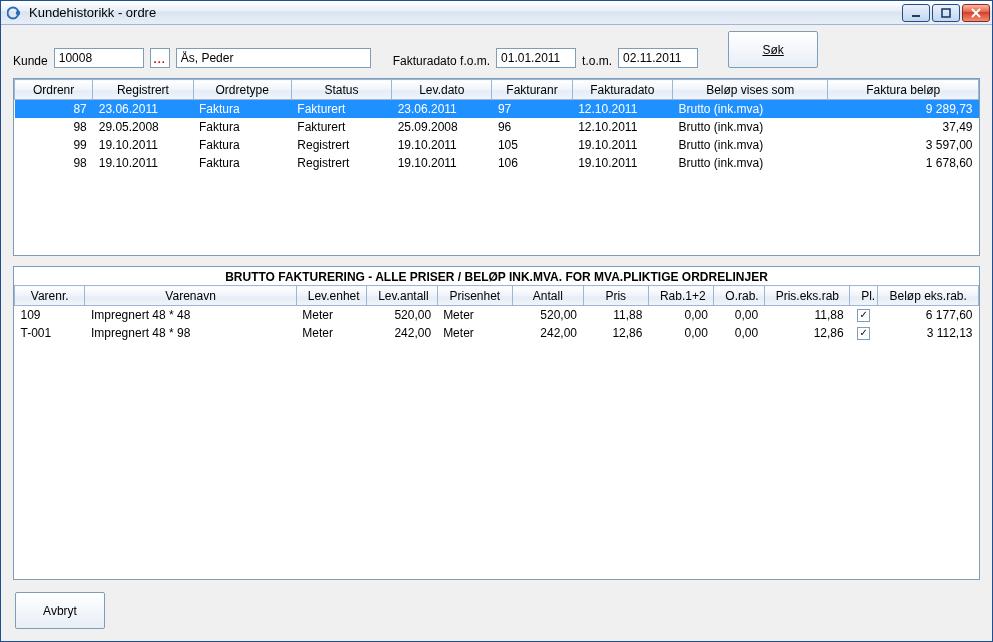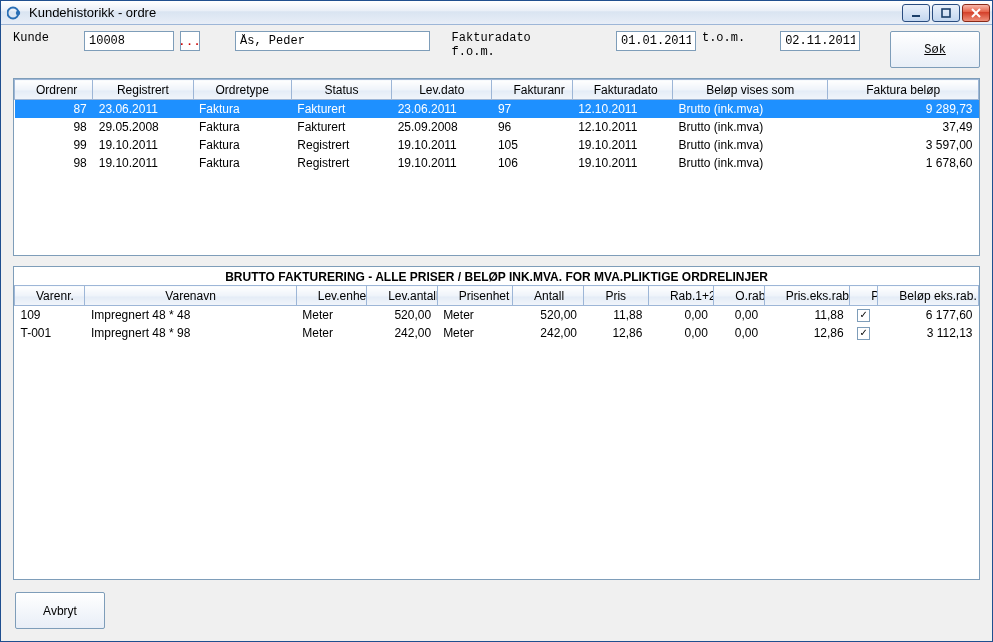--- a/index.html
+++ b/index.html
@@ -49,33 +49,31 @@
   .win-btn.close {
     background: linear-gradient(to bottom,#f7b7a9,#e55f45 45%,#d4402a 46%,#ef8f79);
     border-color:#8a2a18;
     color:#fff;
   }
   .win-btn svg { display:block; }
 
   
   .formbar {
     display:flex;
-    align-items:flex-start;
+    align-items:flex-end;
     gap:6px;
     padding: 6px 12px 8px 12px;
-    font-family: Liberation Mono, monospace;
   }
   .lbl { font-size:12px; }
   .txt {
     height: 20px;
     border: 1px solid #7e9db9;
     background:#fff;
     padding: 1px 4px;
     font: inherit;
-    margin-left: 29px;
   }
   .btn-lookup {
     width: 20px; height: 20px;
     border:1px solid #7e9db9;
     background:#fff;
     display:flex;align-items:flex-end;justify-content:center;
     padding-bottom:2px;
     cursor:default;
   }
   .btn-lookup span { color:#c00; font-weight:bold; letter-spacing:1px; font-size:11px;}
@@ -113,21 +111,21 @@
   .grid {
     width:100%;
     border-collapse:collapse;
     table-layout:fixed;
   }
   .grid th {
     font-weight:normal;
     font-size:12px;
     background: linear-gradient(to bottom,#ffffff,#eef3fa 50%,#e3ebf6 51%,#f1f5fb);
     border:1px solid #9db6d7;
-    padding:2px 21px;
+    padding:2px 11px;
     text-align:center;
     height:20px;
     overflow:hidden;white-space:nowrap;
   }
   .grid td {
     padding:1px 6px;
     font-size:12px;
     height:18px;
     white-space:nowrap;
     overflow:hidden;

